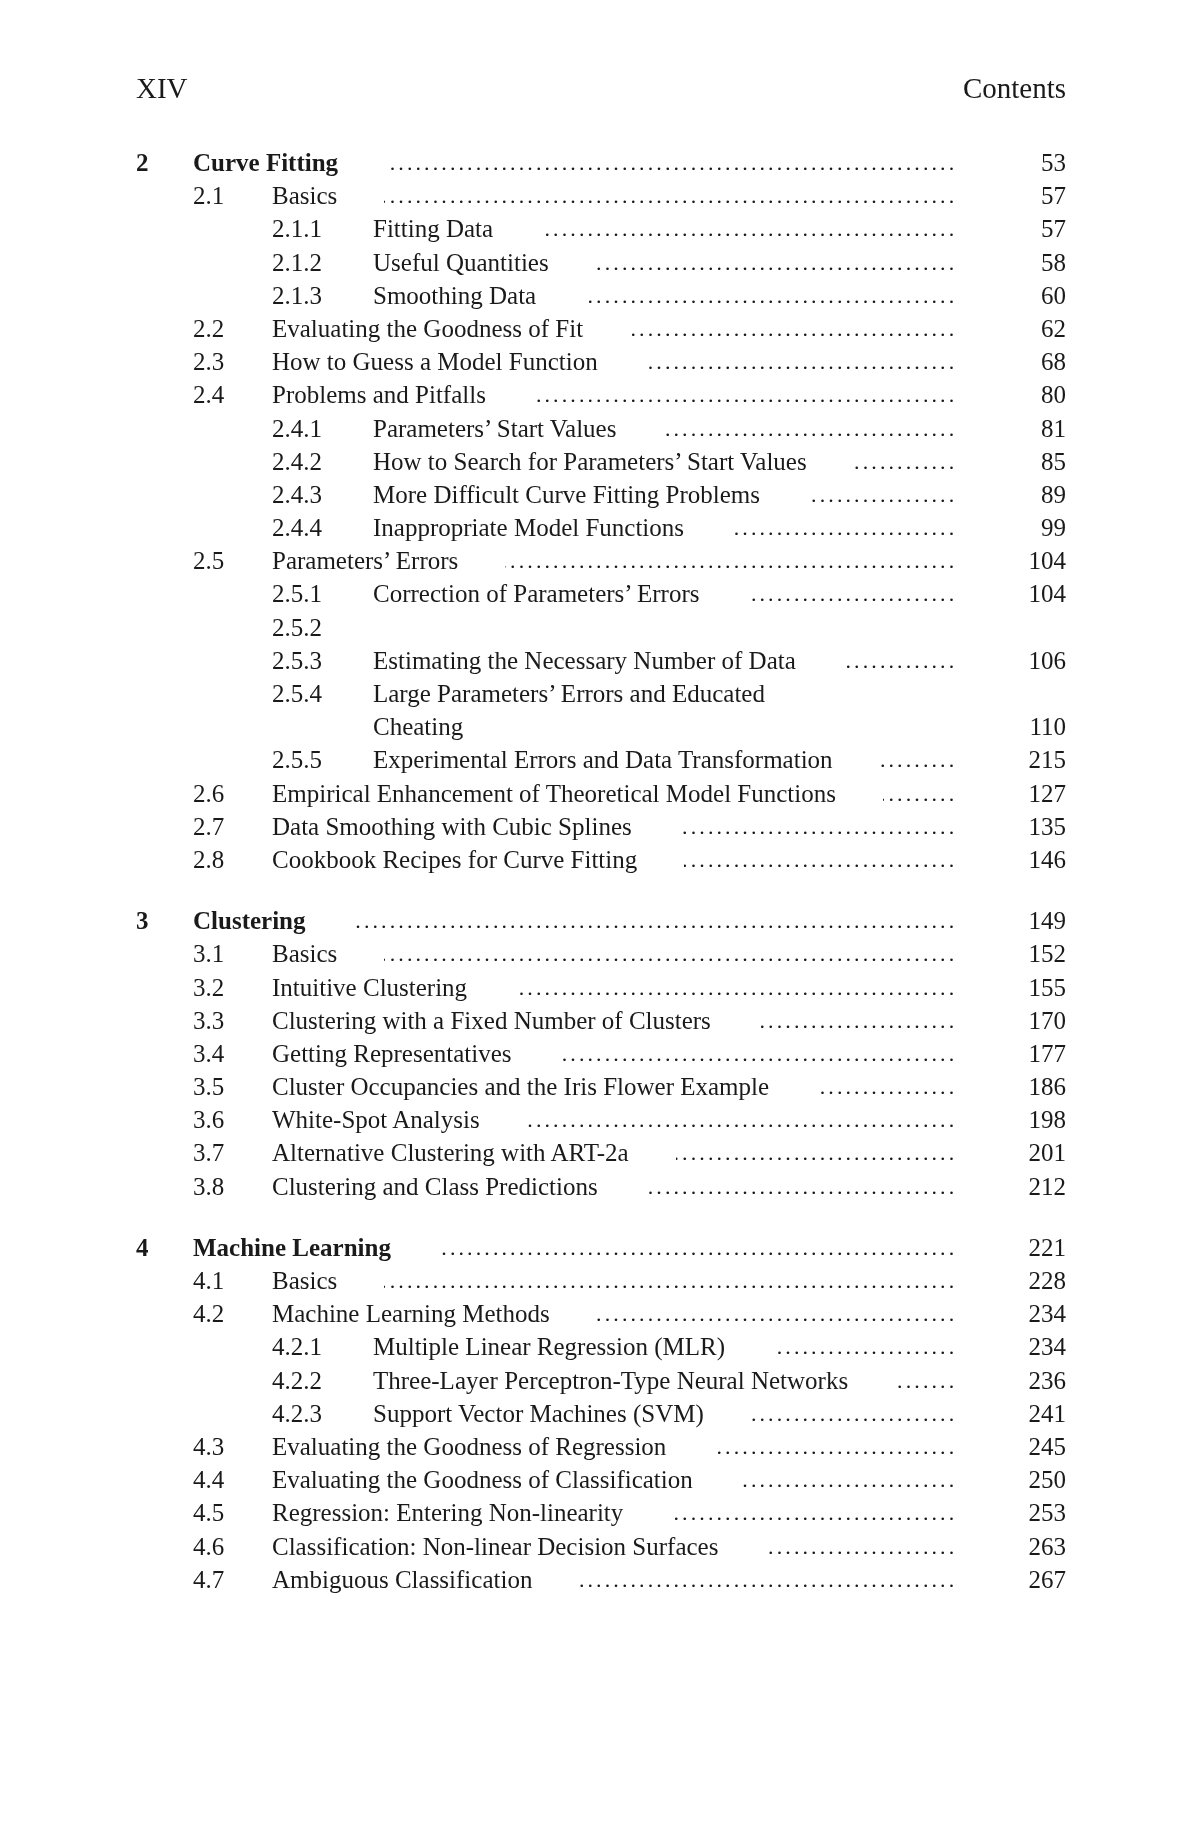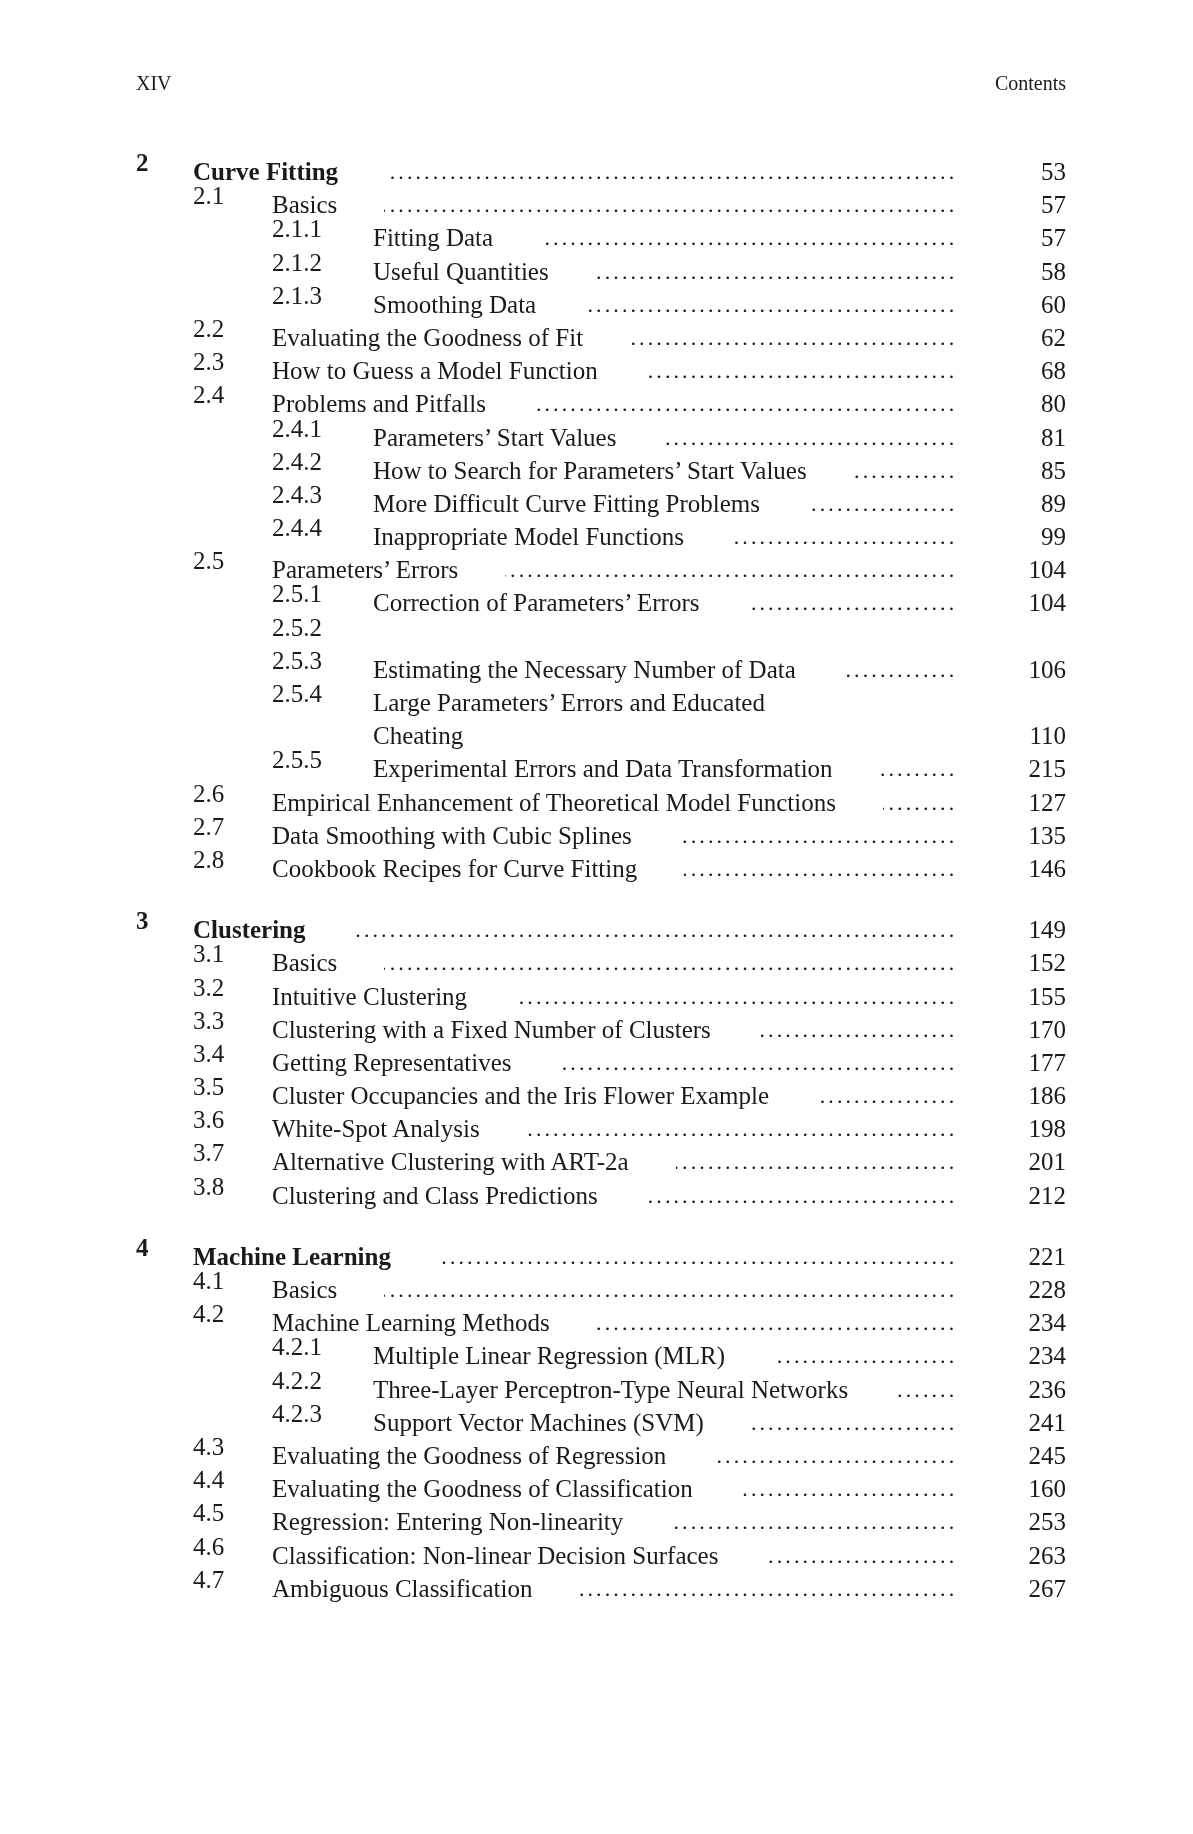--- a/index.html
+++ b/index.html
@@ -1,23 +1,23 @@
 <!DOCTYPE html>
 <html><head>
 <meta charset="utf-8">
 <style>
   html, body { margin:0; padding:0; background:#fff; }
   body { width:1193px; height:1834px; position:relative; font-family:"Liberation Serif","DejaVu Serif",serif; color:#1a1a1a; overflow:hidden; }
-  .hdr { position:absolute; top:72px; font-size:20px; }
+  .hdr { position:absolute; top:72px; font-size:29px; }
   .hdr-left { left:136px; }
   .hdr-right { right:127px; }
   .toc { position:absolute; left:136px; top:146px; width:930px; }
   .row { position:relative; height:33.2px; line-height:33.2px; font-size:25px; white-space:nowrap; }
   .num { position:absolute; top:0; }
-  .title { position:absolute; top:9px; right:0; display:flex;gap:43px; }
+  .title { position:absolute; top:0; right:0; display:flex;gap:43px; }
   .title .t { white-space:nowrap; background:#fff; padding-right:4px; }
   .title .dots { flex:1; overflow:hidden; position:relative; }
   .title .dots::before { content:". . . . . . . . . . . . . . . . . . . . . . . . . . . . . . . . . . . . . . . . . . . . . . . . . . . . . . . . . . . . . . . . . . . . . . . . . . . . . . . . . . . ."; position:absolute; right:0; letter-spacing:-1.2px; font-size:22px; }
   .title .pg { width:70px; text-align:right; }
   .ch .num { left:0; font-weight:bold; }
   .ch .title { left:57px; font-weight:bold; }
   .ch .title .dots, .ch .title .pg { font-weight:normal; }
   .sec .num { left:57px; }
   .sec .title { left:136px; }
   .sub .num { left:136px; }
@@ -328,21 +328,21 @@
         <span class="t">Evaluating the Goodness of Regression</span>
         <span class="dots"></span>
         <span class="pg">245</span>
       </span>
     </div>
     <div class="row sec">
       <span class="num">4.4</span>
       <span class="title">
         <span class="t">Evaluating the Goodness of Classification</span>
         <span class="dots"></span>
-        <span class="pg">160</span>
+        <span class="pg">250</span>
       </span>
     </div>
     <div class="row sec">
       <span class="num">4.5</span>
       <span class="title">
         <span class="t">Regression: Entering Non-linearity</span>
         <span class="dots"></span>
         <span class="pg">253</span>
       </span>
     </div>

